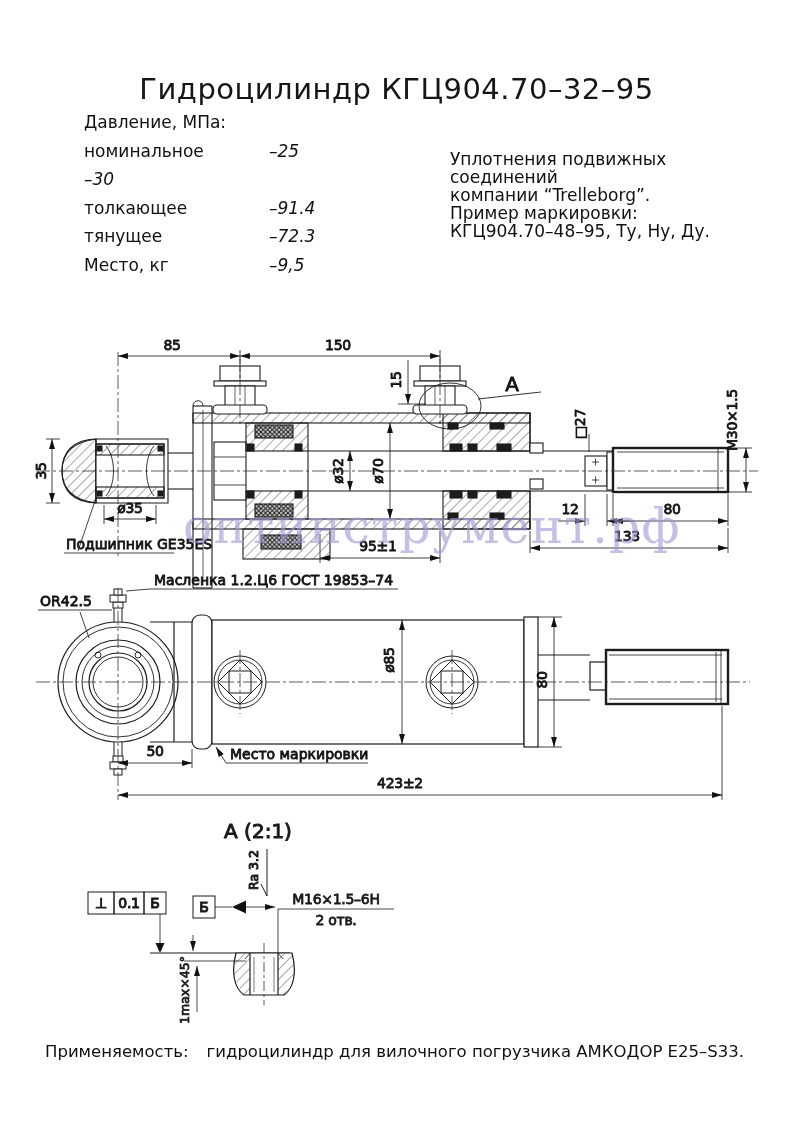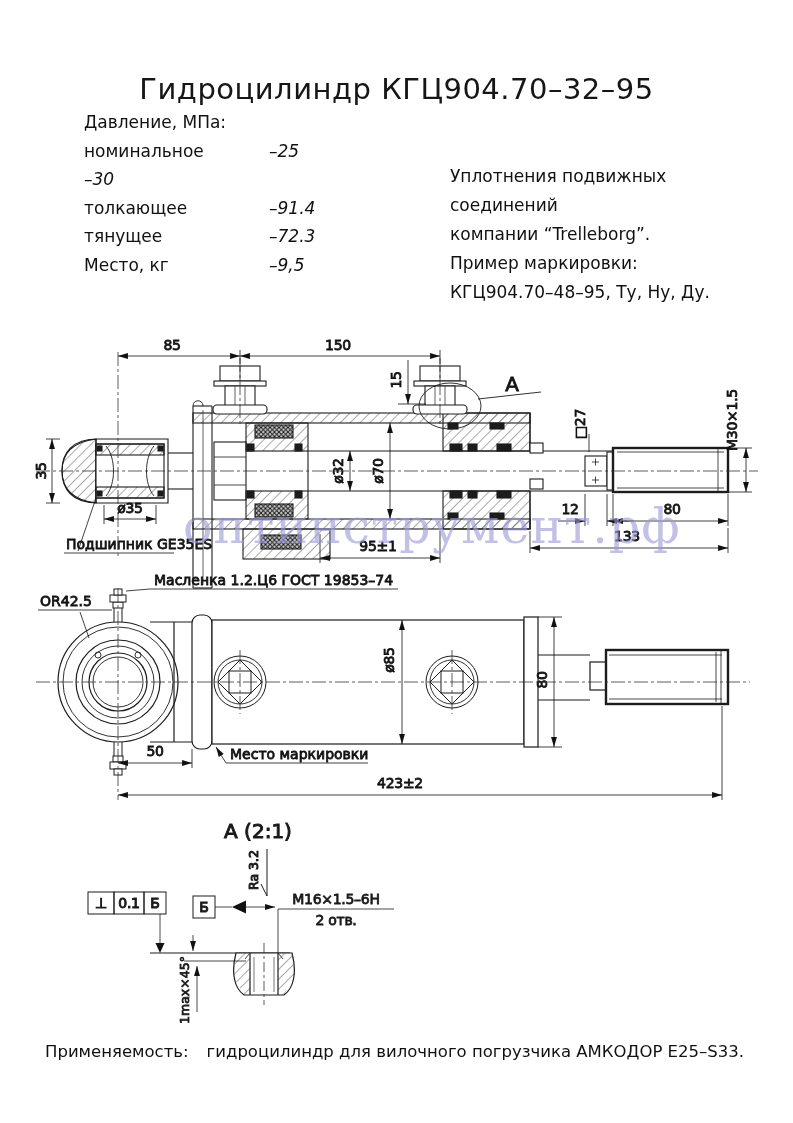--- a/index.html
+++ b/index.html
@@ -4,21 +4,21 @@
 <style>
   html,body{margin:0;padding:0;background:#fff;}
   #page{position:relative;width:793px;height:1123px;background:#fff;overflow:hidden;
         font-family:"DejaVu Sans",sans-serif;color:#111;}
   .title{position:absolute;top:72px;left:0;width:100%;text-align:center;
          font-size:29px;letter-spacing:0.5px;color:#161616;}
   .specs{position:absolute;left:65px;top:112px;width:330px;font-size:17px;margin-left:19px;}
   .spec-row{display:flex;height:28.5px;align-items:flex-start;}
   .spec-label{width:185px;}
   .spec-value{width:120px;font-style:italic;}
-  .note{position:absolute;left:450px;top:150px;width:300px;font-size:17px;line-height:29px;margin-top:12px;}
+  .note{position:absolute;left:450px;top:150px;width:300px;font-size:17px;line-height:18px;}
   .footer{position:absolute;left:45px;top:1042px;font-size:16.5px;white-space:nowrap;}
   .footer .gap{display:inline-block;width:18px;}
   svg{position:absolute;left:0;top:0;}
   .watermark{position:absolute;left:183px;top:498px;font-family:"DejaVu Serif",serif;
              font-size:49px;letter-spacing:1px;color:#9e9cd6;
              opacity:0.62;pointer-events:none;}
   text{font-family:"DejaVu Sans",sans-serif;fill:#151515;}
   .dim{font-size:14px;letter-spacing:-0.3px;}
   .dim-s{font-size:12.5px;}
   .lbl{font-size:14px;}

